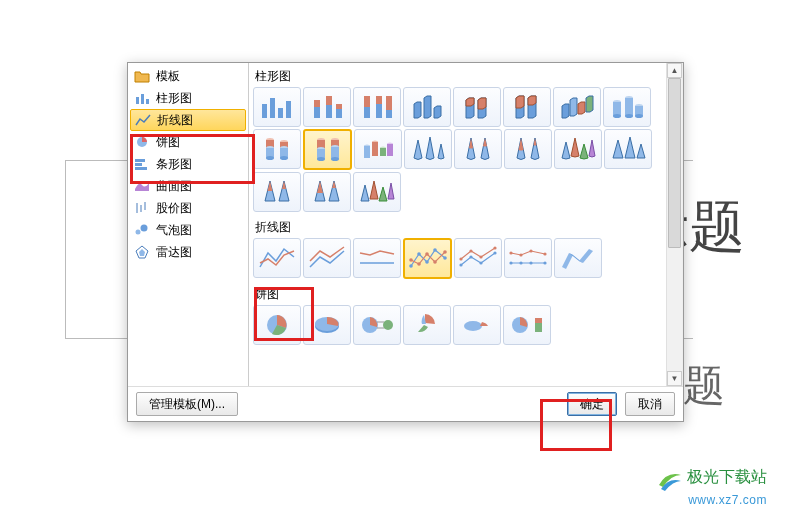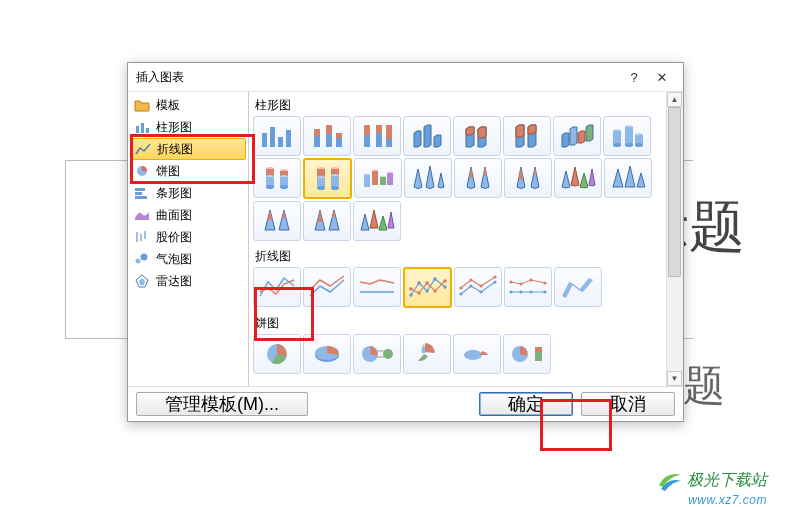--- a/index.html
+++ b/index.html
@@ -133,64 +133,58 @@
   .footer {
     height: 34px;
     border-top: 1px solid #ddd;
     display: flex;
     align-items: center;
     padding: 0 8px;
     gap: 8px;
   }
   .btn {
     height: 22px;
-    padding: 0 28px;
+    padding: 0 12px;
     border: 1px solid #aaa;
     background: linear-gradient(#fdfdfd,#e9e9e9);
     display: inline-flex; align-items: center; justify-content: center;
-    font-size: 18px;
+    font-size: 12px;
     border-radius: 2px;
     white-space: nowrap;
   }
   .btn.primary {
     border: 1px solid #3a6ea5;
     box-shadow: 0 0 0 1px #7fb3e0 inset;
   }
   .spacer { flex:1; }
   
   .hl {
     position: absolute;
     border: 3px solid #e02020;
     box-sizing: border-box;
     pointer-events: none;
   }
   .logo {
     position:absolute; right:28px; bottom:14px;
-    font-size:16px; color:#2a9040; display:flex; align-items:center; gap:4px;
+    font-size:16px; color:#2a9040; display:flex; align-items:flex-start; gap:4px;
     font-family: "Microsoft YaHei", sans-serif;
-    font-style: italic;
   }
   .logo .sub { position:absolute; right:0; bottom:-14px; font-size:12px; color:#3a99d8; letter-spacing:0.5px;}
   .logo svg { width:26px; height:26px; }
 </style>
 </head>
 <body>
 
 <div class="bg-line" style="left:65px; top:160px; width:628px; height:1px;"></div>
 <div class="bg-line" style="left:65px; top:160px; width:1px; height:178px;"></div>
 <div class="bg-line" style="left:65px; top:338px; width:628px; height:1px;"></div>
 <div class="bg-text">示题</div>
 <div class="bg-text2">题</div>
 
 <div class="dialog">
-  <div class="titlebar">
-    <span class="title">插入图表</span>
-    <span class="tbtn">?</span>
-    <span class="tbtn">✕</span>
-  </div>
   <div class="body">
     <div class="sidebar">
       <div class="cat">
         <span class="icon">
             <svg viewBox="0 0 16 14">
               <path fill="#f0b850" stroke="#c08000" d="M1 3h5l1 2h8v8H1z"></path>
             </svg>
           </span>
         <span>模板</span>
       </div>

